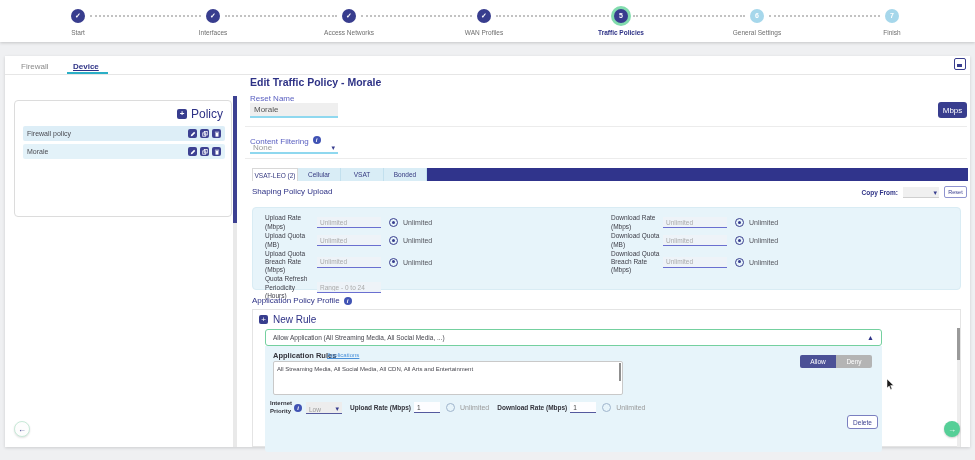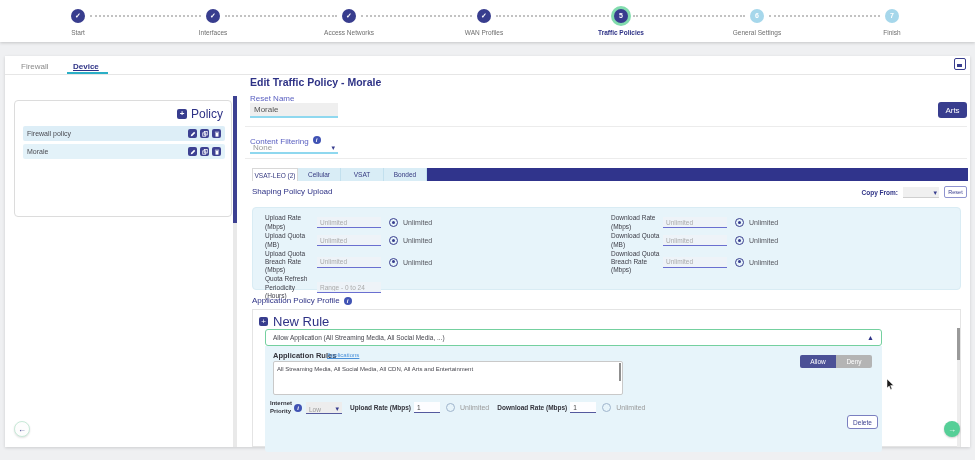--- a/index.html
+++ b/index.html
@@ -104,21 +104,21 @@
   .unl { font-size:7px; color:#55565e; margin-left:5px; }
   .unl.dim { color:#9a9a9a; }
 
   
   .app-title { position:absolute; left:247px; top:240px; font-size:8px; color:#2e3286; }
   .rule-container { position:absolute; left:247px; top:253px; width:709px; height:138px;
                     border:1px solid #e4e4e4; background:#fff; }
   .new-rule { position:absolute; left:6px; top:4px; display:flex; align-items:center; gap:5px; cursor:pointer; }
   .new-rule .plus { width:9px; height:9px; background:#383d8e; color:#fff; border-radius:2px;
                     font-size:8px; line-height:9px; text-align:center; }
-  .new-rule .txt { font-size:13px; color:#2e3286; }
+  .new-rule .txt { font-size:10px; color:#2e3286; }
   .rule-header { position:absolute; left:12px; top:19px; width:617px; height:17px; background:#fff;
                  border:1.5px solid #74d09f; border-radius:3px; display:flex; align-items:center;
                  padding:0 7px; cursor:pointer; }
   .rule-header .rh-txt { font-size:6.5px; color:#46464e; flex:1; }
   .rule-header .tri { font-size:7px; color:#2e3286; }
   .rule-body { position:absolute; left:12px; top:36px; width:617px; height:106px; background:#e7f4fa;
                border-radius:0 0 3px 3px; }
   .ar-title { position:absolute; left:8px; top:5px; font-size:7.5px; font-weight:bold; color:#33333b; }
   .ar-link { position:absolute; left:62px; top:6px; font-size:6px; color:#4a90d9;
              text-decoration:underline; cursor:pointer; }
@@ -254,21 +254,21 @@
     </div>
   </div>
 
   <div class="vscroll">
       <div class="thumb"></div>
     </div>
 
   <div class="edit-title">Edit Traffic Policy - Morale</div>
   <div class="small-label pn-label">Reset Name</div>
   <input class="pn-input" value="Morale" style="">
-  <button class="save-btn">Arts</button>
+  <button class="save-btn">Mbps</button>
 
   <div class="divider" style="top:70px;"></div>
 
   <div class="cf-label">
     <span class="small-label">Content Filtering</span><span class="info-ic">i</span>
   </div>
   <div class="dd cf-dd">
     <span>None</span>
     <span class="caret">▾</span>
   </div>

